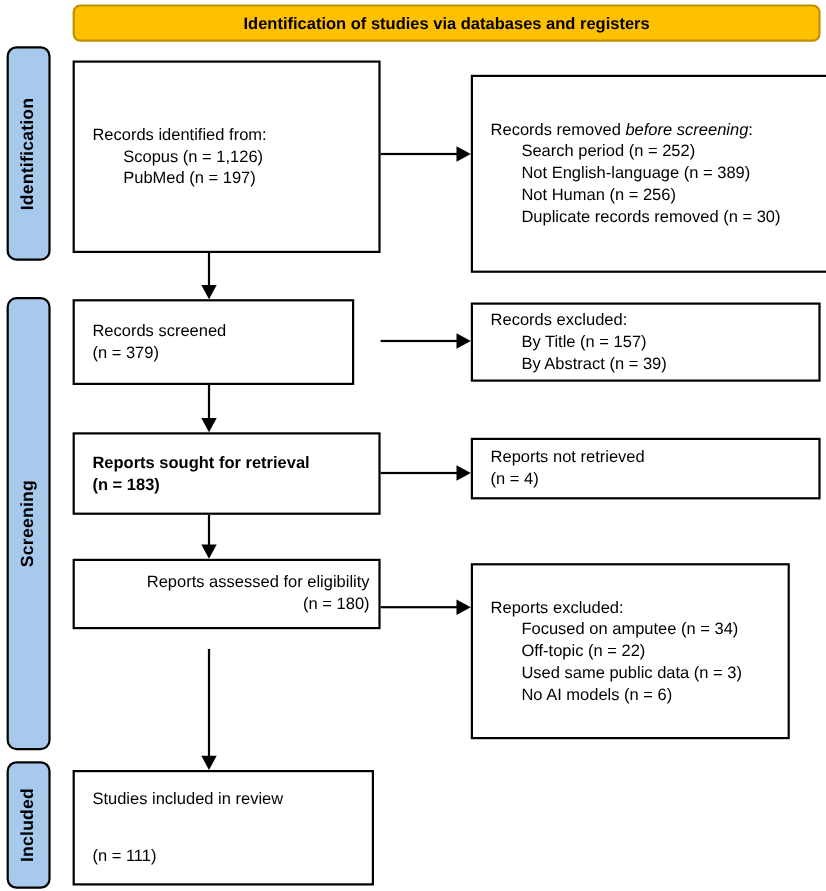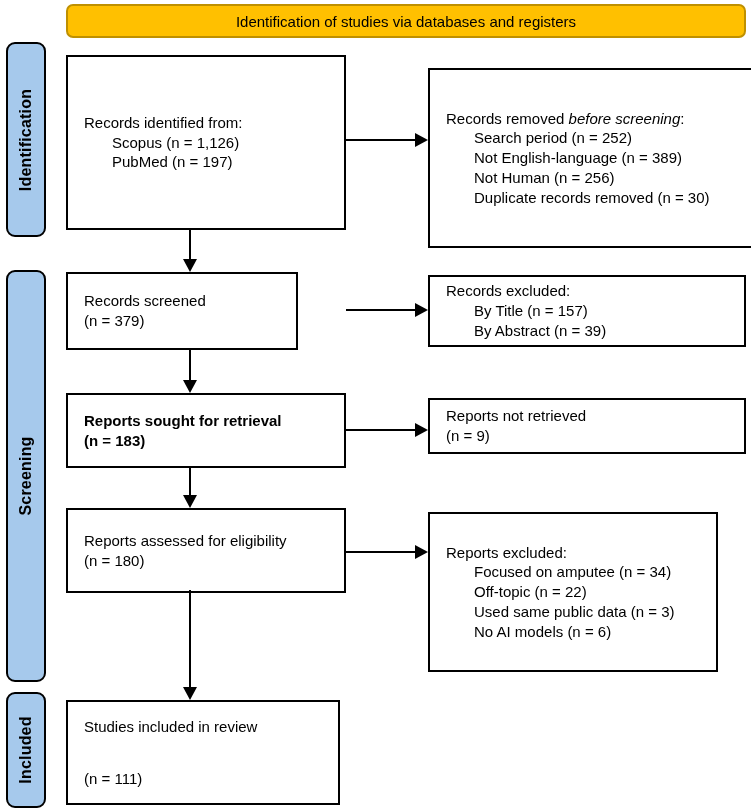--- a/index.html
+++ b/index.html
@@ -12,21 +12,21 @@
     overflow: hidden;
   }
   .banner {
     position: absolute;
     left: 66px; top: 4px; width: 680px; height: 34px;
     background: #FFC000;
     border: 2.5px solid #BF9000;
     border-radius: 7px;
     box-sizing: border-box;
     display: flex; align-items: center; justify-content: center;
-    font-weight: normal; font-size: 15px;
+    font-weight: bold; font-size: 15px;
   }
   .sidebar {
     position: absolute;
     left: 6px; width: 40px;
     background: #A6C9EC;
     border: 2.5px solid #000;
     border-radius: 9px;
     box-sizing: border-box;
     display: flex; align-items: center; justify-content: center;
   }
@@ -94,42 +94,42 @@
   </div>
 
   <div class="fbox" style="left:428px; top:68px; width:356px; height:180px;">
     <div><span>Records removed </span><i>before screening</i><span>:</span></div>
     <div class="indent">Search period (n = 252)</div>
     <div class="indent">Not English-language (n = 389)</div>
     <div class="indent">Not Human (n = 256)</div>
     <div class="indent">Duplicate records removed (n = 30)</div>
   </div>
 
-  <div class="fbox" style="left:66px; top:272px; width:232px; height:78px;">
+  <div class="fbox" style="left:66px; top:272px; width:256px; height:78px;">
     <div>Records screened</div>
     <div>(n = 379)</div>
   </div>
 
   <div class="fbox" style="left:428px; top:275px; width:318px; height:72px;">
     <div>Records excluded:</div>
     <div class="indent">By Title (n = 157)</div>
     <div class="indent">By Abstract (n = 39)</div>
   </div>
 
   <div class="fbox" style="left:66px; top:393px; width:280px; height:75px;font-weight:bold;">
     <div>Reports sought for retrieval</div>
     <div>(n = 183)</div>
   </div>
 
   <div class="fbox" style="left:428px; top:398px; width:318px; height:56px;">
     <div>Reports not retrieved</div>
-    <div>(n = 9)</div>
+    <div>(n = 4)</div>
   </div>
 
-  <div class="fbox" style="left:66px; top:508px; width:280px; height:85px;">
+  <div class="fbox" style="left:66px; top:508px; width:280px; height:64px;text-align:right;">
     <div>Reports assessed for eligibility</div>
     <div>(n = 180)</div>
   </div>
 
   <div class="fbox" style="left:428px; top:512px; width:290px; height:160px;">
     <div>Reports excluded:</div>
     <div class="indent">Focused on amputee (n = 34)</div>
     <div class="indent">Off-topic (n = 22)</div>
     <div class="indent">Used same public data (n = 3)</div>
     <div class="indent">No AI models (n = 6)</div>

